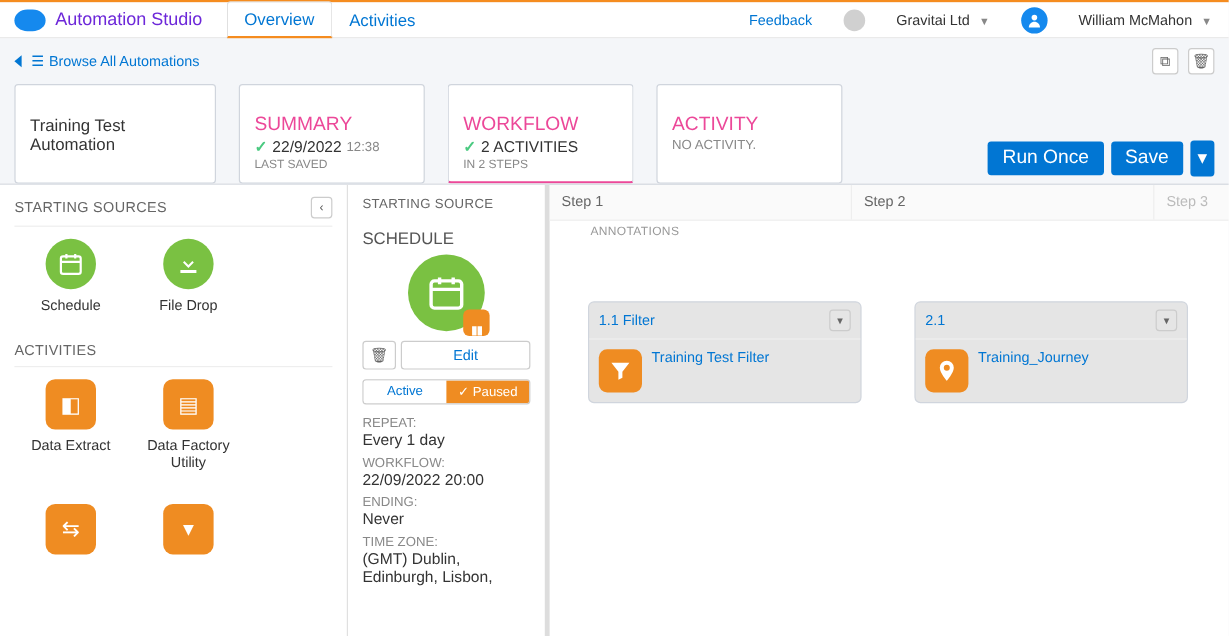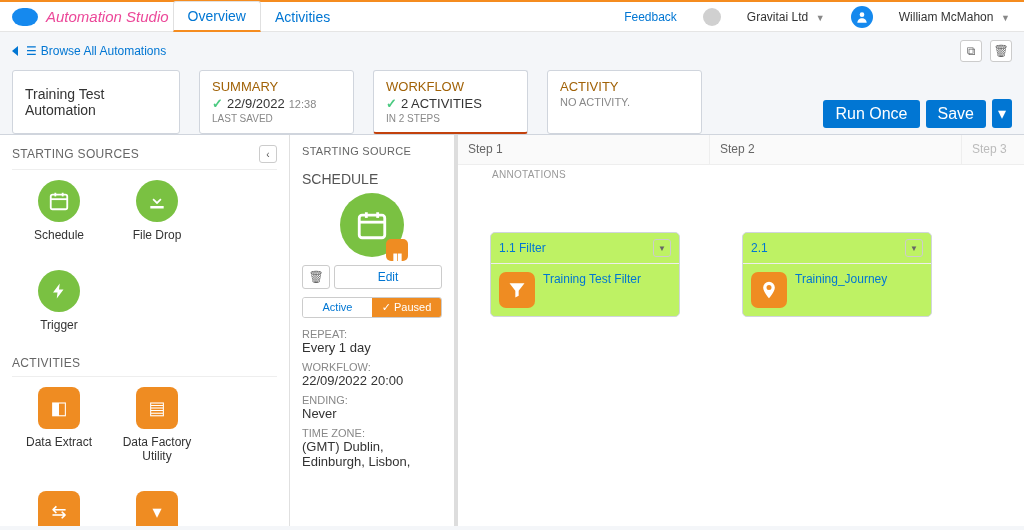--- a/index.html
+++ b/index.html
@@ -2,21 +2,21 @@
 <html><head>
 <meta charset="utf-8">
 <style>
   * { box-sizing: border-box; margin: 0; padding: 0; font-family: Arial, Helvetica, sans-serif; }
   body { width: 1024px; height: 530px; overflow: hidden; background: #f4f6f9; color: #333; font-size: 13px; }
 
   
   .orange-line { height: 2px; background: #f58c1f; }
   .topbar { display: flex; align-items: center; height: 30px; background: #fff; border-bottom: 1px solid #e5e5e5; padding-left: 12px; }
   .cloud-logo { width: 26px; height: 18px; background: #1589ee; border-radius: 50% / 60%; margin-right: 8px; }
-  .app-title { color: #ec4899; font-size: 15px; margin-right: 4px; font-style: italic; }
+  .app-title { color: #6d28d9; font-size: 15px; margin-right: 20px; }
   .tab { padding: 6px 14px; font-size: 14px; color: #0176d3; cursor: pointer; }
   .tab.active { border: 1px solid #e0e0e0; border-bottom: 2px solid #f58c1f; border-radius: 3px 3px 0 0; background: #fff; font-weight: 500; }
   .top-right { margin-left: auto; display: flex; align-items: center; gap: 26px; padding-right: 14px; }
   .feedback { color: #0176d3; font-size: 12px; }
   .caret { font-size: 9px; color: #888; margin-left: 4px; }
   .avatar-sm { width: 18px; height: 18px; border-radius: 50%; background: #d0d0d0; display: inline-block; vertical-align: middle; }
   .avatar-user { width: 22px; height: 22px; border-radius: 50%; background: #1589ee; display: inline-flex; align-items: center; justify-content: center; color: #fff; font-size: 12px; }
   .acct { color: #333; font-size: 12px; }
 
   
@@ -24,22 +24,22 @@
   .crumb-link { color: #0176d3; font-size: 12px; display: flex; align-items: center; gap: 4px; }
   .chev { width: 0; height: 0; border-right: 6px solid #0176d3; border-top: 5px solid transparent; border-bottom: 5px solid transparent; display: inline-block; margin-right: 4px; }
   .icon-btn-row { margin-left: auto; display: flex; gap: 8px; }
   .icon-btn { width: 22px; height: 22px; border: 1px solid #ccc; border-radius: 3px; background: #fff; display: flex; align-items: center; justify-content: center; font-size: 12px; color: #666; cursor: pointer; }
 
   
   .header-cards { display: flex; gap: 19px; padding: 0 12px 0px 12px; align-items: stretch; }
   .card { background: #fff; border: 1px solid #d0d5dd; border-radius: 3px; padding: 8px 12px; min-height: 54px; }
   .title-card { width: 168px; font-size: 14px; color: #333; display: flex; align-items: center; }
   .sum-card, .wf-card, .act-card { width: 155px; }
-  .wf-card { border-bottom: 2px solid #c2410c; }
-  .card-h { text-transform: uppercase; font-size: 13px; color: #a16207; margin-bottom: 2px; }
+  .wf-card { border-bottom: 2px solid #ec4899; }
+  .card-h { text-transform: uppercase; font-size: 16px; color: #ec4899; margin-bottom: 2px; margin-top: 16px; }
   .card-line { font-size: 13px; color: #333; display: flex; align-items: center; gap: 4px; }
   .check { color: #4bca81; font-weight: bold; }
   .card-sub { font-size: 10px; color: #888; margin-top: 2px; }
   .noact { font-size: 11px; color: #888; }
   .header-actions { margin-left: auto; display: flex; align-items: center; gap: 6px; align-self: flex-end; padding-bottom: 6px; }
   .btn-blue { background: #0176d3; color: #fff; border: none; border-radius: 3px; padding: 5px 12px; font-size: 16px; cursor: pointer; }
   .btn-blue.small { padding: 5px 6px; }
 
   
   .main { display: flex; height: calc(530px - 30px - 2px - 34px - 72px); border-top: 1px solid #d0d5dd; background: #fff; }
@@ -75,21 +75,21 @@
   .kv .v { font-size: 13px; color: #333; margin-bottom: 6px; }
 
   
   .canvas { flex: 1; overflow: hidden; position: relative; }
   .step-heads { display: flex; border-bottom: 1px solid #eee; background: #fafafa; height: 30px; }
   .step-h { flex: 0 0 252px; border-right: 1px solid #eee; font-size: 12px; color: #666; padding: 7px 10px; }
   .step-h.grey { color: #bbb; }
   .ann { font-size: 10px; color: #999; padding: 4px 34px 12px; letter-spacing: .3px; }
   .step-row { display: flex; }
   .step-col { flex: 0 0 252px; padding: 40px 12px 0 32px; }
-  .tile { width: 190px; border: 1px solid #d0d5dd; border-radius: 5px; background: #bef264; }
+  .tile { width: 228px; border: 1px solid #d0d5dd; border-radius: 5px; background: #e5e5e5; }
   .tile-head { display: flex; align-items: center; justify-content: space-between; padding: 6px 8px; border-bottom: 1px solid #eee; font-size: 12px; color: #0176d3; }
   .dd { width: 18px; height: 18px; border: 1px solid #ccc; border-radius: 3px; display: flex; align-items: center; justify-content: center; font-size: 8px; color: #666; cursor: pointer; }
   .tile-body { display: flex; gap: 8px; padding: 8px; align-items: flex-start; }
   .tile-icon { width: 36px; height: 36px; border-radius: 7px; background: #ef8c22; display: flex; align-items: center; justify-content: center; color: #fff; font-size: 16px; }
   .tile-text { font-size: 12px; color: #0176d3; line-height: 1.3; }
 </style>
 </head>
 <body>
 
 <div class="orange-line"></div>
@@ -190,28 +190,20 @@
       </div>
       <div class="gicon">
         <div class="circ">
           <svg width="20" height="20" viewBox="0 0 24 24" fill="#fff">
               <path d="M12 3v10l-4-4-1.4 1.4L12 16l5.4-5.6L16 9l-4 4V3z"></path>
               <rect x="4" y="18" width="16" height="3"></rect>
             </svg>
         </div>
         <span>File Drop</span>
       </div>
-      <div class="gicon">
-        <div class="circ">
-          <svg width="18" height="20" viewBox="0 0 24 24" fill="#fff">
-              <path d="M13 2 4 14h6l-1 8 9-12h-6z"></path>
-            </svg>
-        </div>
-        <span>Trigger</span>
-      </div>
     </div>
 
     <div class="pal-h">ACTIVITIES</div>
     <hr class="pal-hr">
     <div class="grid">
       <div class="gicon">
         <div class="sq">◧</div>
         <span>Data Extract</span>
       </div>
       <div class="gicon">

